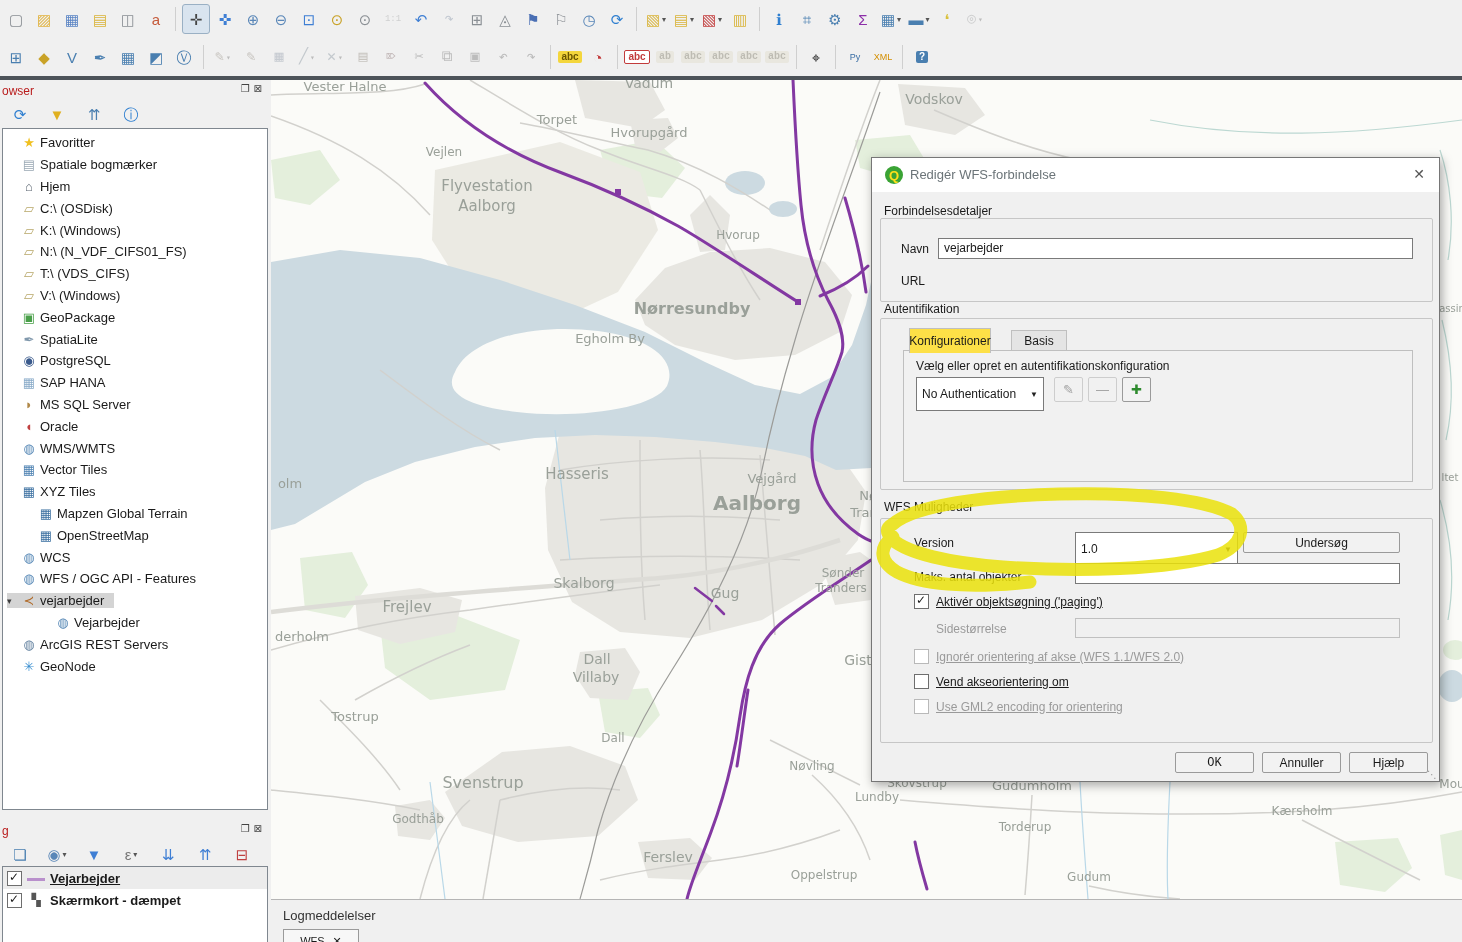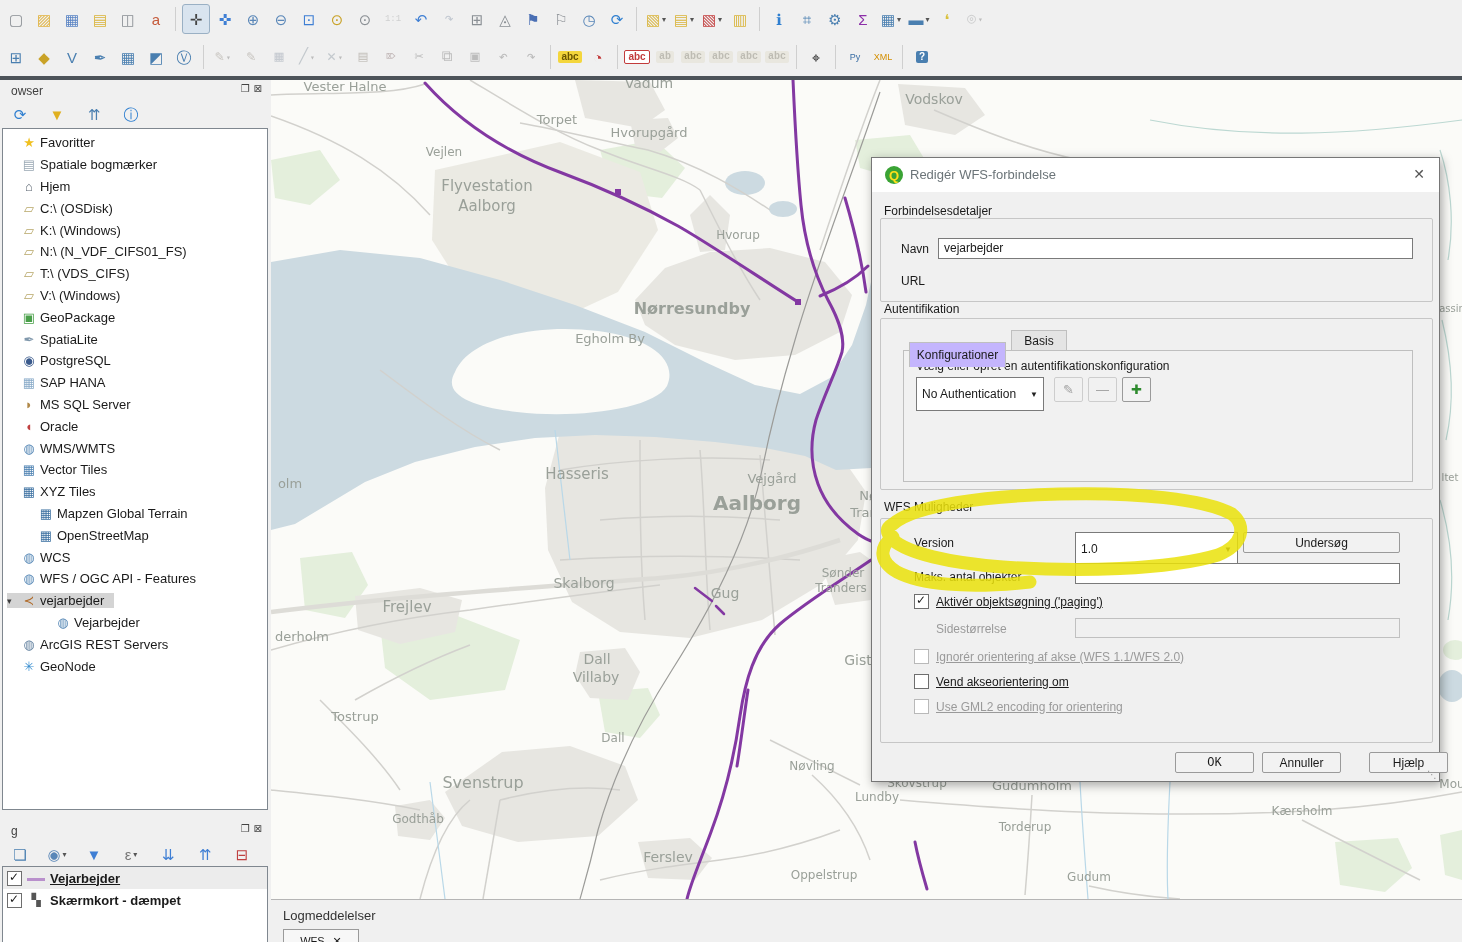--- a/index.html
+++ b/index.html
@@ -16,21 +16,21 @@
   .tbtn .dd{font-size:8px;color:#555;margin-left:2px;}
   .tsep{width:1px;height:24px;background:#cfcfcf;margin:0 5px;}
   #darkline{position:absolute;top:76px;left:0;width:1462px;height:4px;background:#4d5359;}
   
   #map{position:absolute;left:271px;top:80px;width:1191px;height:819px;background:#fbfbf8;}
   #map svg{display:block;}
   .maplabel{fill:#9aa099;font-family:"DejaVu Sans","Liberation Sans",sans-serif;}
   
   #browser{position:absolute;left:0;top:80px;width:270px;height:730px;background:#f0f0f0;}
   .phead{position:relative;height:22px;}
-  .phead .ptitle{position:absolute;left:11px;top:4px;font-size:12px;color:#404040;text-align:center;}
+  .phead .ptitle{position:absolute;left:2px;top:4px;font-size:12px;color:#b91c1c;text-align:center;}
   .phead .pbtns{position:absolute;right:4px;top:3px;font-size:10px;color:#444;letter-spacing:4px;}
   .ptoolbar{position:absolute;left:6px;top:22px;height:24px;display:flex;align-items:center;gap:9px;font-size:15px;}
   #blist{position:absolute;left:2px;top:48px;right:2px;bottom:0;background:#fff;border:1px solid #7f878f;overflow:hidden;padding-top:3px;box-sizing:border-box;}
   .bitem{display:flex;align-items:center;height:21.8px;padding-left:4px;white-space:nowrap;}
   .bitem .wrap{display:inline-flex;align-items:center;padding-right:10px;}
   .bitem.sel .wrap{background:#d4d4d4;}
   .bitem .exp{width:13px;font-size:9px;color:#3c3c3c;}
   .bitem .ic{width:18px;text-align:center;font-size:13px;margin-right:2px;}
   #splitter{position:absolute;left:0;top:810px;width:270px;height:10px;background:#f0f0f0;}
   #layers{position:absolute;left:0;top:820px;width:270px;height:122px;background:#f0f0f0;}
@@ -54,21 +54,21 @@
   #dclose{position:absolute;right:14px;top:8px;font-size:14px;color:#555;}
   .dlabel{position:absolute;font-size:12px;color:#1a1a1a;}
   .dlabel.dis{color:#9a9a9a;}
   .dframe{position:absolute;border:1px solid #c6c6c6;border-radius:2px;}
   .dinput{position:absolute;background:#fff;border:1px solid #7a7a7a;font-size:12px;padding:2px 5px;box-sizing:border-box;font-family:"Liberation Sans",sans-serif;color:#1a1a1a;}
   .dinput.dis{background:#f0f0f0;border-color:#c0c0c0;}
   .dcombo{position:absolute;background:#fff;border:1px solid #7a7a7a;box-sizing:border-box;display:flex;align-items:center;padding:16px 5px;font-size:12px;}
   .dcombo .arr{margin-left:auto;font-size:8px;color:#222;}
   .dbtn{position:absolute;background:#f2f2f2;border:1px solid #9a9a9a;border-radius:2px;font-size:12px;display:flex;align-items:center;justify-content:center;box-sizing:border-box;color:#1a1a1a;}
   .tab{position:absolute;box-sizing:border-box;font-size:12px;display:flex;align-items:center;justify-content:center;}
-  #tab1{left:37px;top:184px;width:97px;height:25px;background:#c4b5fd;border:1px solid #bfbfbf;border-bottom:none;z-index:2;}
+  #tab1{left:37px;top:170px;width:82px;height:25px;background:#fde047;border:1px solid #bfbfbf;border-bottom:none;z-index:2;}
   #tab2{left:139px;top:172px;width:56px;height:21px;background:#e4e4e4;border:1px solid #bfbfbf;border-bottom:none;}
   #tpane{position:absolute;left:31px;top:192px;width:508px;height:130px;background:#f1f1f1;border:1px solid #bfbfbf;z-index:1;}
   .sq{position:absolute;width:27px;height:23px;border:1px solid #9a9a9a;border-radius:2px;background:#f2f2f2;display:flex;align-items:center;justify-content:center;font-size:13px;}
   .sq.dis{opacity:.4;}
   .dcheck{position:absolute;display:flex;align-items:center;gap:7px;}
   .dcheck .lbl{font-size:12px;text-decoration:underline;}
   .dcheck.dis .lbl{color:#9a9a9a;}
   #grip{position:absolute;right:3px;bottom:1px;color:#9a9a9a;font-size:10px;letter-spacing:-1px;}
   
   #hl{position:absolute;left:0;top:0;z-index:20;pointer-events:none;}
@@ -773,21 +773,21 @@
       <span class="cbox"></span>
       <span class="lbl">Vend akseorientering om</span>
     </div>
     <div class="dcheck dis" style="left:42px;top:541px;" id="cb-gml2">
       <span class="cbox dis"></span>
       <span class="lbl">Use GML2 encoding for orientering</span>
     </div>
 
     <div class="dbtn" style="left:303px;top:594px;width:79px;height:21px;font-family:Liberation Mono, monospace;">OK</div>
     <div class="dbtn" style="left:390px;top:594px;width:79px;height:21px;">Annuller</div>
-    <div class="dbtn" style="left:497px;top:594px;width:79px;height:21px;">Hjælp</div>
+    <div class="dbtn" style="left:477px;top:594px;width:79px;height:21px;">Hjælp</div>
     <span id="grip">⋱</span>
   </div>
 
   <svg id="hl" width="1462" height="942" viewBox="0 0 1462 942">
     <g stroke="#ebe20a" stroke-width="13" fill="none" stroke-linecap="round" stroke-linejoin="round" opacity="0.85">
       <path d="M893,524 C915,505 985,496 1060,494 C1135,492 1205,499 1232,514 C1247,526 1243,545 1218,555 C1168,570 1078,572 1003,567 C948,563 908,553 893,540 C885,532 886,528 893,524 Z"></path>
       <path d="M893,537 C878,548 880,562 897,572 C920,584 965,589 1030,582"></path>
     </g>
   </svg>
 

